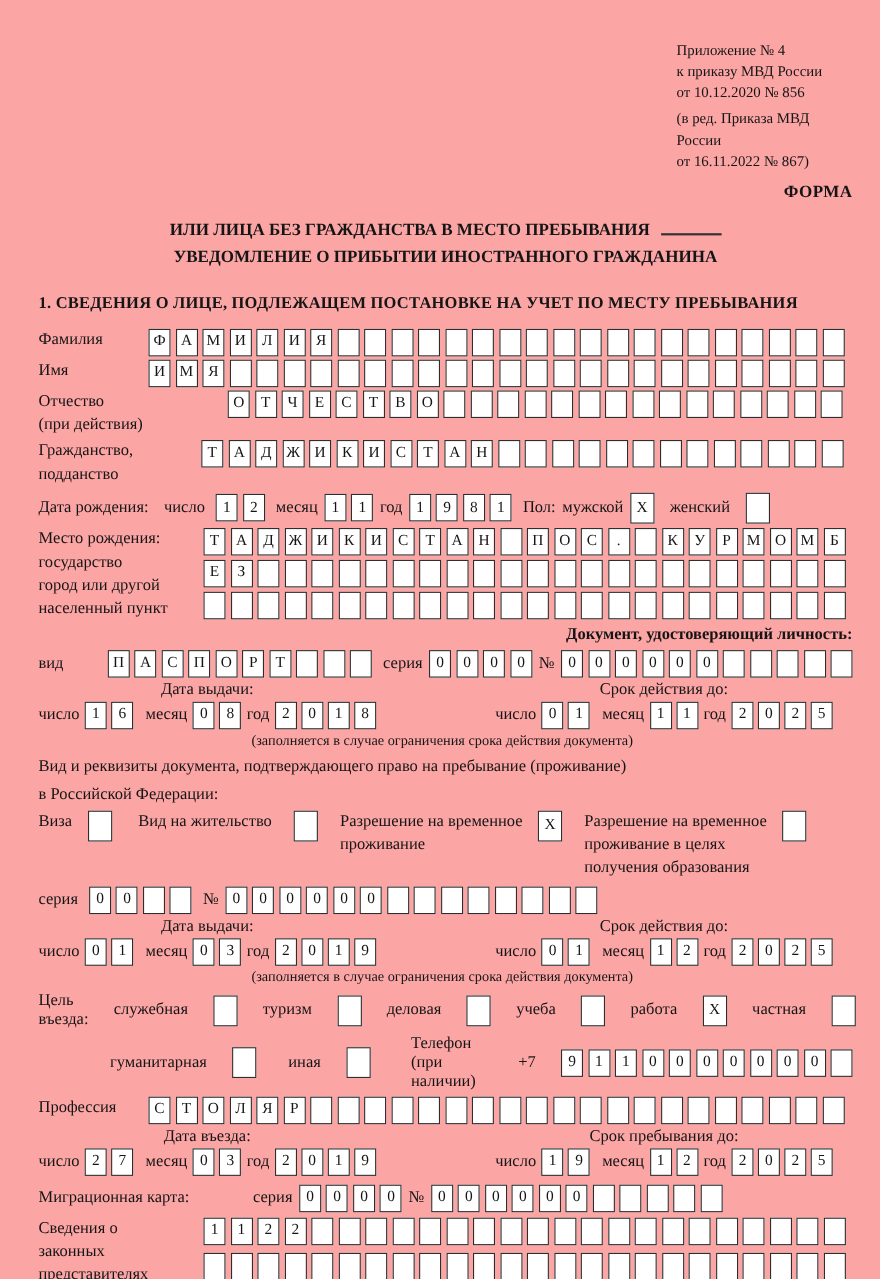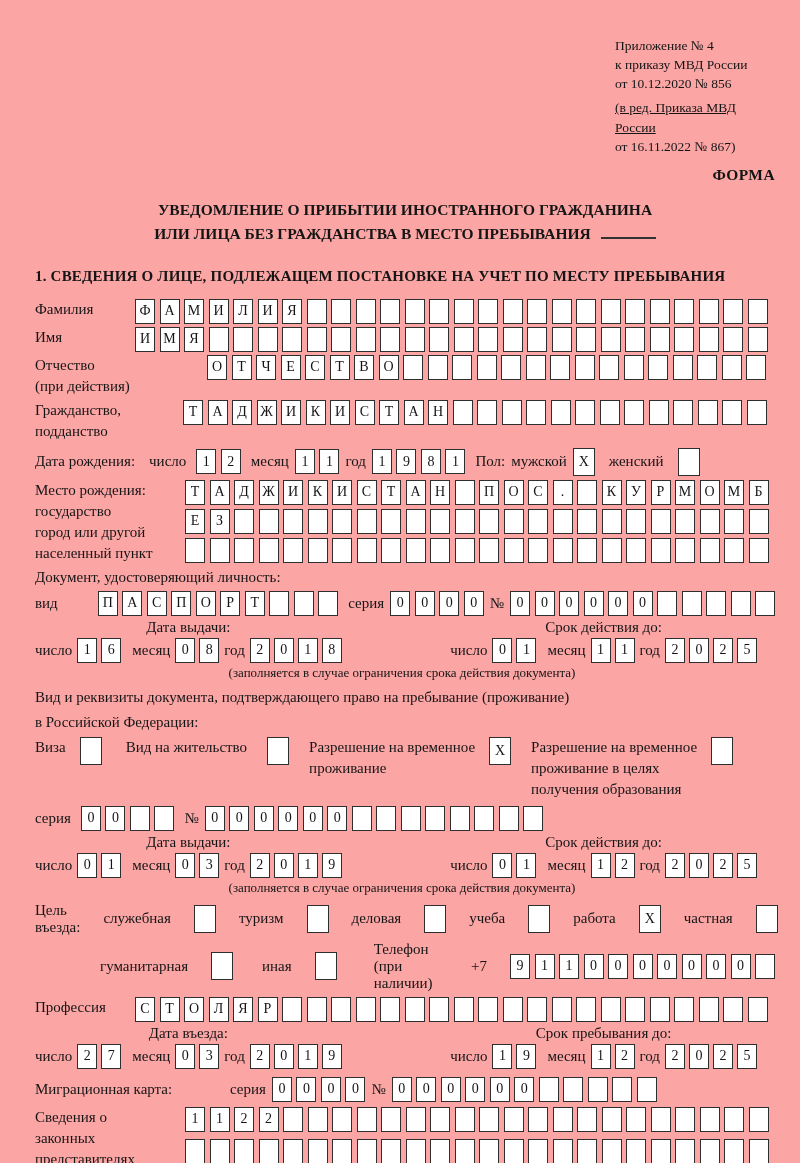--- a/index.html
+++ b/index.html
@@ -1,38 +1,38 @@
 <!DOCTYPE html>
 <html><head>
 <meta charset="utf-8">
 <style>
   html,body{margin:0;padding:0;background:#fff;}
   .page{width:800px;height:1163px;box-sizing:border-box;padding:36px 25px 0 35px;
         font-family:"Liberation Serif", serif;color:#151515;background:#fca5a5;overflow:hidden;}
   .annex{margin-left:580px;font-size:13.5px;line-height:1.42;}
-  .annex .ed{margin-top:5px;text-decoration:underline;}
+  .annex .ed{margin-top:5px;}
   .forma{text-align:right;font-weight:bold;font-size:15.5px;margin-top:10px;letter-spacing:.4px;}
   .title{text-align:center;font-weight:bold;font-size:15.5px;line-height:24px;margin-top:14px;}
   .blank-line{display:inline-block;width:55px;border-bottom:2px solid #333;height:13px;margin-left:10px;}
   .sech{font-weight:bold;font-size:15px;margin-top:22px;margin-bottom:14px;letter-spacing:.2px;}
   .row{display:flex;align-items:flex-start;margin-bottom:3px;}
   .inline{align-items:center;}
   .lbl{font-size:15px;line-height:21px;}
   .w100{flex:0 0 100px;}
   .w148{flex:0 0 148px;}
   .w150{flex:0 0 150px;}
   .w172{flex:0 0 172px;}
   .cells{display:flex;gap:4.5px;}
   .cell{flex:0 0 20px;width:20px;height:25px;border:1.6px solid #2e2e2e;box-sizing:border-box;
         display:flex;align-items:center;justify-content:center;font-size:14px;background:#fff;}
   .cb{display:inline-flex;}
   .cb .cell{flex:0 0 22px;width:22px;height:28px;}
   .stack{display:flex;flex-direction:column;gap:4px;}
   .ml6{margin-left:6px;} .ml10{margin-left:10px;} .ml14{margin-left:14px;}
-  .center-bold{font-weight:normal;text-align:left;font-size:15px;margin:5px 0 5px;}
+  .center-bold{font-weight:bold;text-align:right;font-size:15px;margin:5px 0 5px;}
   .dates{display:flex;margin-top:3px;}
   .dhalf{display:flex;flex-direction:column;}
   .dhalf.right{margin-left:auto;margin-right:18px;}
   .dhead{font-size:15px;text-align:center;margin-bottom:2px;}
   .dgrp{display:flex;align-items:center;gap:5px;font-size:15px;}
   .dgrp .cells{gap:4px;}
   .note{font-size:13px;text-align:center;margin:2px 6px 6px 0;}
   .opt{font-size:15px;text-align:left;line-height:21px;}
   .visa-row{display:flex;align-items:flex-start;gap:14px;margin:4px 0 6px;}
   .pur{display:flex;align-items:center;gap:23px;font-size:15px;margin-bottom:5px;flex-wrap:nowrap;}
@@ -46,22 +46,22 @@
     <div>Приложение № 4</div>
     <div>к приказу МВД России</div>
     <div>от 10.12.2020 № 856</div>
     <div class="ed">(в ред. Приказа МВД России</div>
     <div>от 16.11.2022 № 867)</div>
   </div>
 
   <div class="forma">ФОРМА</div>
 
   <div class="title">
+    <div><span>ИЛИ ЛИЦА БЕЗ ГРАЖДАНСТВА В МЕСТО ПРЕБЫВАНИЯ</span><span class="blank-line"></span></div>
     <div>УВЕДОМЛЕНИЕ О ПРИБЫТИИ ИНОСТРАННОГО ГРАЖДАНИНА</div>
-    <div><span>ИЛИ ЛИЦА БЕЗ ГРАЖДАНСТВА В МЕСТО ПРЕБЫВАНИЯ</span><span class="blank-line"></span></div>
   </div>
 
   <div class="sech">1. СВЕДЕНИЯ О ЛИЦЕ, ПОДЛЕЖАЩЕМ ПОСТАНОВКЕ НА УЧЕТ ПО МЕСТУ ПРЕБЫВАНИЯ</div>
 
   <div class="row">
     <div class="lbl w100">Фамилия</div>
     <div class="cells">
         <span class="cell">Ф</span>
         <span class="cell">А</span>
         <span class="cell">М</span>

